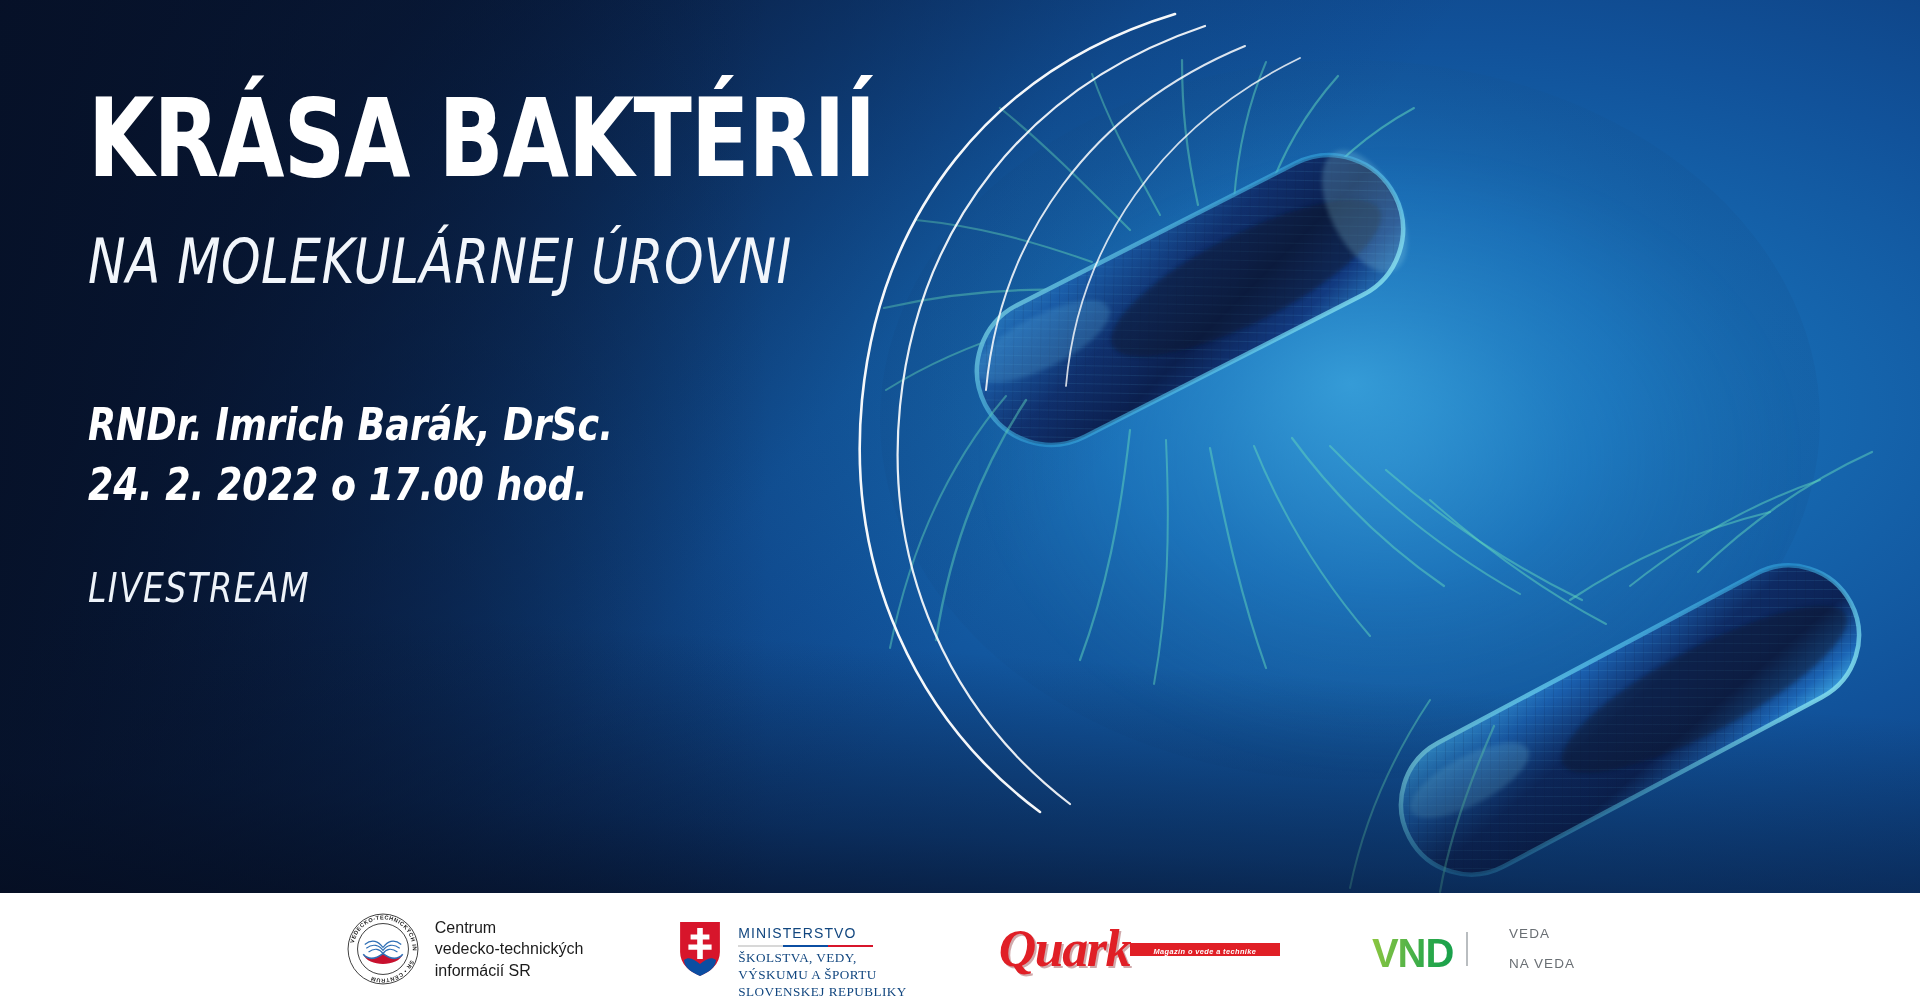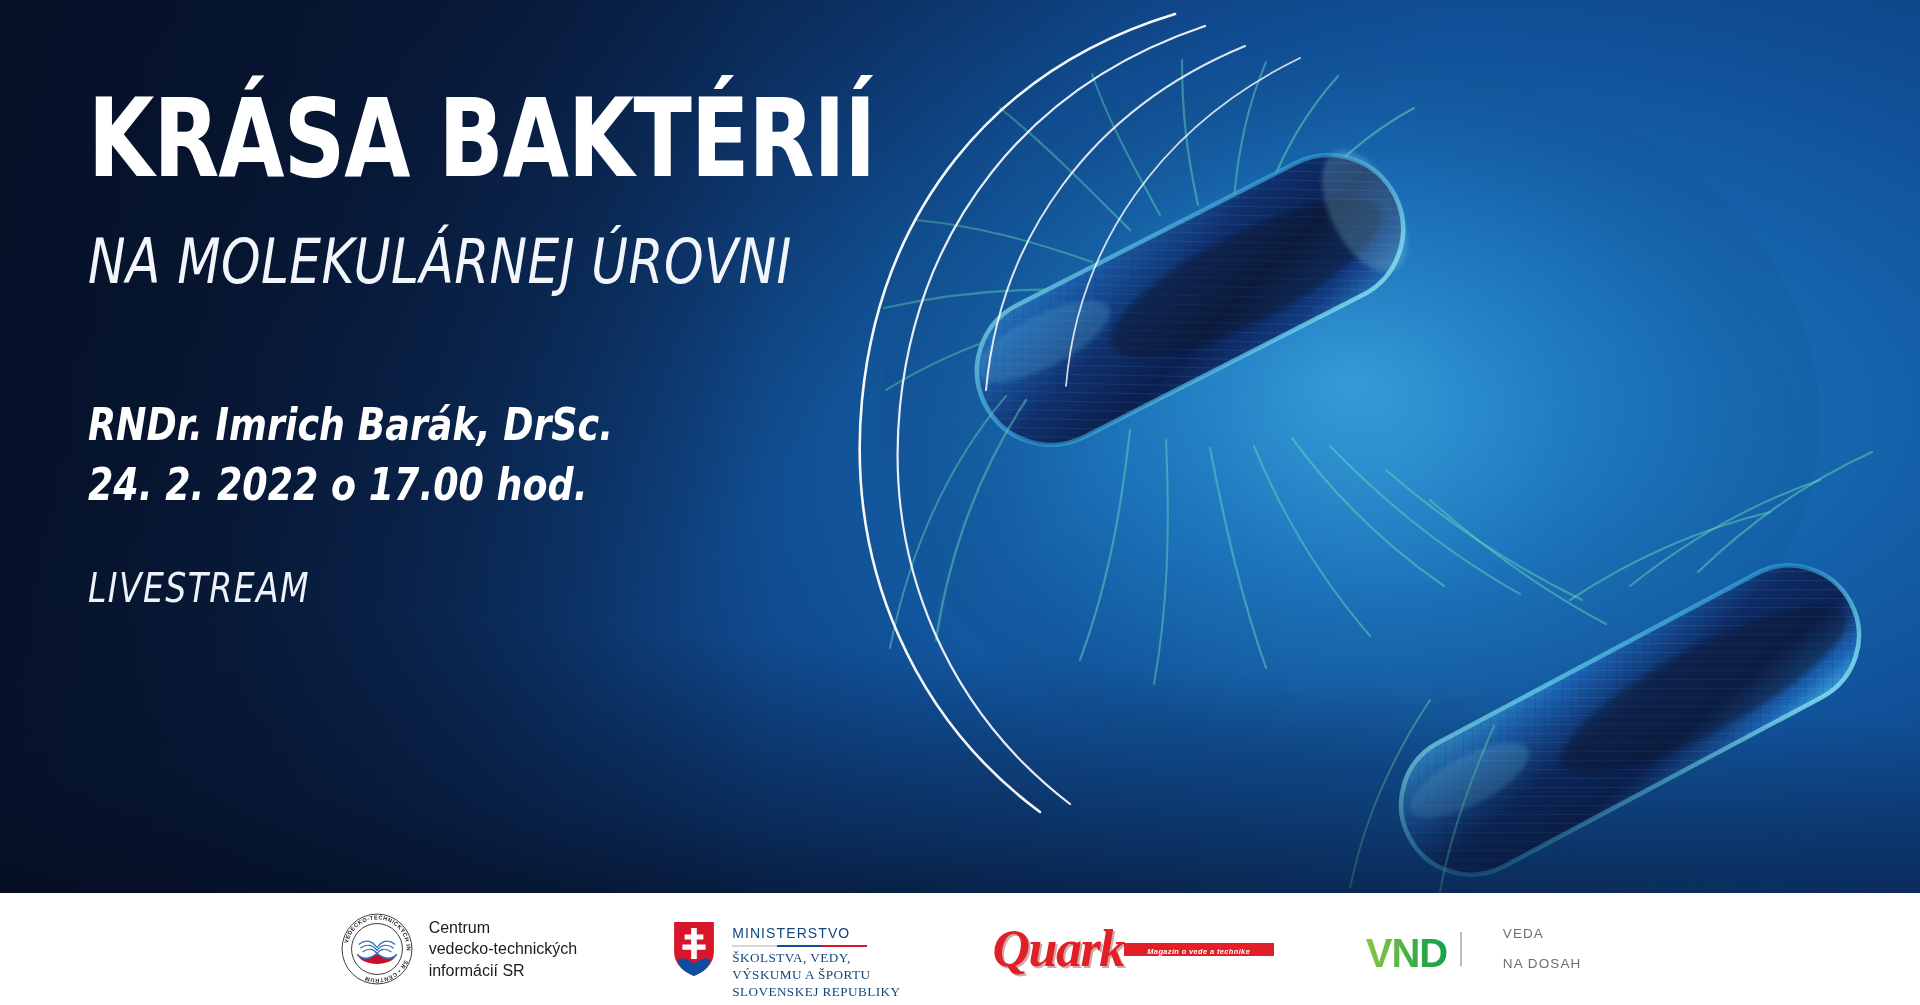--- a/index.html
+++ b/index.html
@@ -398,18 +398,18 @@
       <div class="quark-bar">
         <span class="quark-tag">Magazín o vede a technike</span>
       </div>
     </div>
 
     <div class="logo vnd">
       <div class="vnd-mark">VND</div>
       <div class="vnd-div"></div>
       <div class="vnd-text">
         <div class="vnd-l1">VEDA</div>
-        <div class="vnd-l2">NA DOSAH</div>
+        <div class="vnd-l2">NA VEDA</div>
       </div>
     </div>
 
   </div>
 </div>
 
 </body></html>

